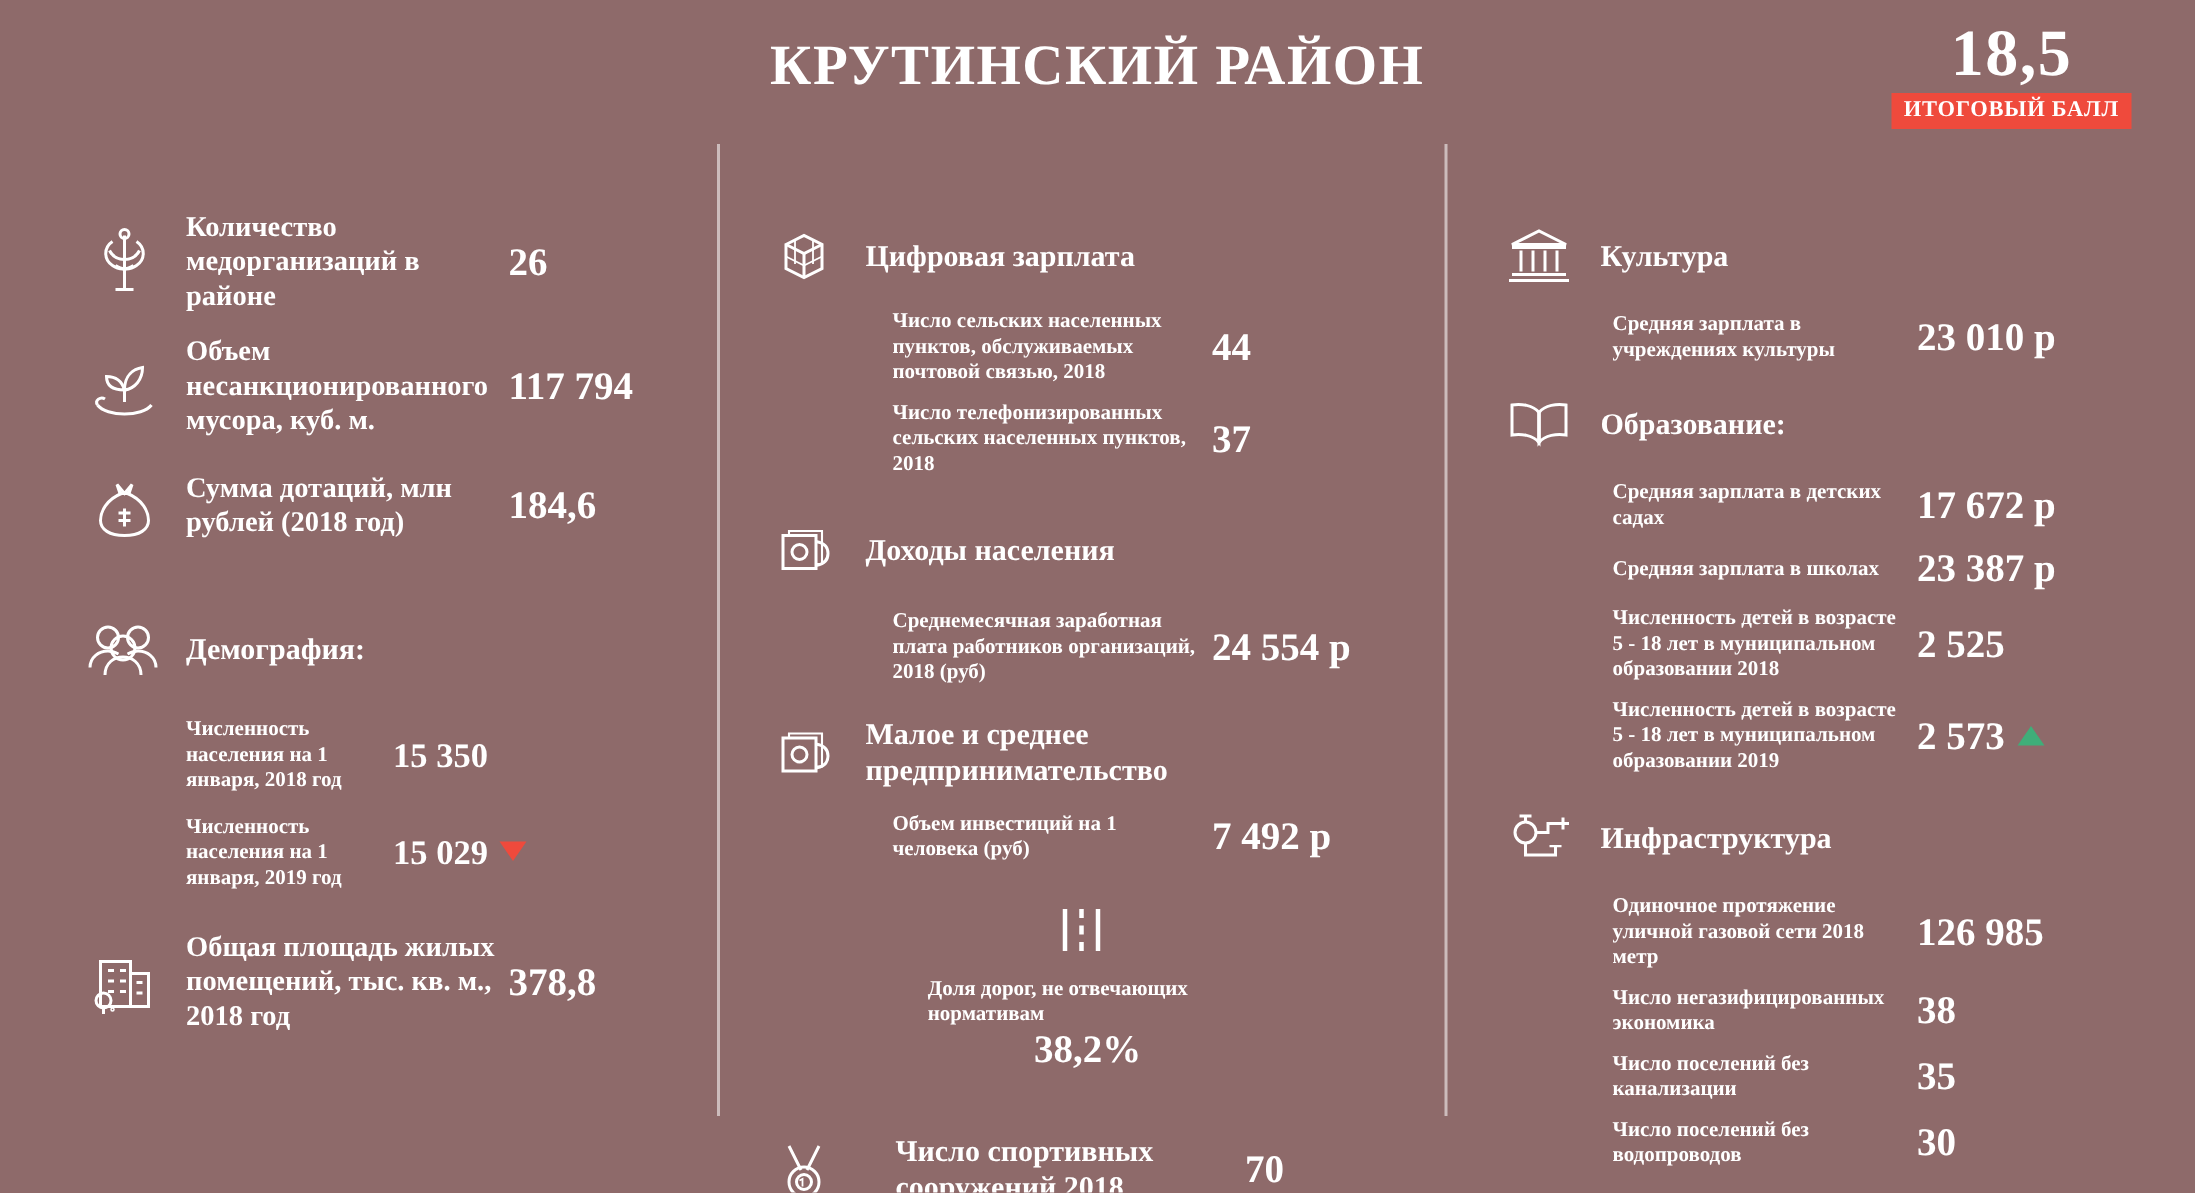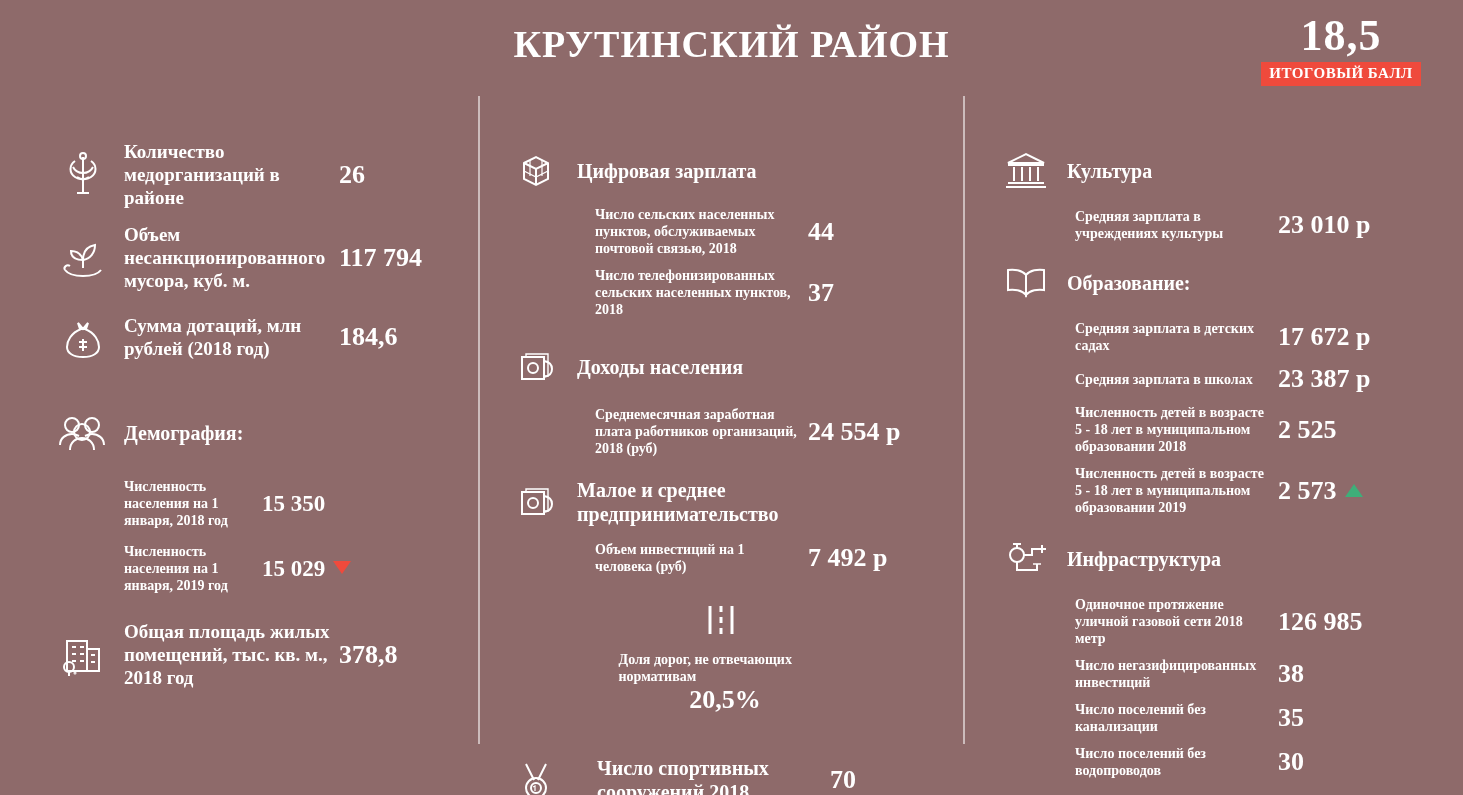--- a/index.html
+++ b/index.html
@@ -344,21 +344,21 @@
 
     <div class="row" style="margin-top:14px;flex-direction:column;">
       <div class="icon">
         <svg width="56" height="56" viewBox="0 0 56 56" fill="none" stroke="#ffffff" stroke-width="3">
           <path d="M18 14 v28"></path>
           <path d="M40 14 v28"></path>
           <path d="M29 14 v6 M29 25 v6 M29 36 v6"></path>
         </svg>
       </div>
       <div class="lbl-small" style="width:205px;padding-right:8px;">Доля дорог, не отвечающих нормативам</div>
-      <div class="val-big">20,5%</div>
+      <div class="val-big">38,2%</div>
     </div>
 
     <div class="row" style="margin-top:34px;gap:20px;">
       <div class="icon">
         <svg width="56" height="56" viewBox="0 0 56 56" fill="none" stroke="#ffffff" stroke-width="2">
           <path d="M18 12 l8 16 M38 12 l-8 16"></path>
           <circle cx="28" cy="36" r="10"></circle>
           <circle cx="28" cy="36" r="5"></circle>
           <path d="M27 39 v-5 l-2 1" stroke-width="1.2"></path>
         </svg>
@@ -434,21 +434,21 @@
           </svg>
         </div>
         <div class="lbl-head">Инфраструктура</div>
       </div>
 
       <div class="c3-sub">
         <div class="t lbl-small">Одиночное протяжение уличной газовой сети 2018 метр</div>
         <div class="v val-big">126 985</div>
       </div>
       <div class="c3-sub">
-        <div class="t lbl-small">Число негазифицированных инвестиций</div>
+        <div class="t lbl-small">Число негазифицированных экономика</div>
         <div class="v val-big">38</div>
       </div>
       <div class="c3-sub">
         <div class="t lbl-small">Число поселений без канализации</div>
         <div class="v val-big">35</div>
       </div>
       <div class="c3-sub">
         <div class="t lbl-small">Число поселений без водопроводов</div>
         <div class="v val-big">30</div>
       </div>

